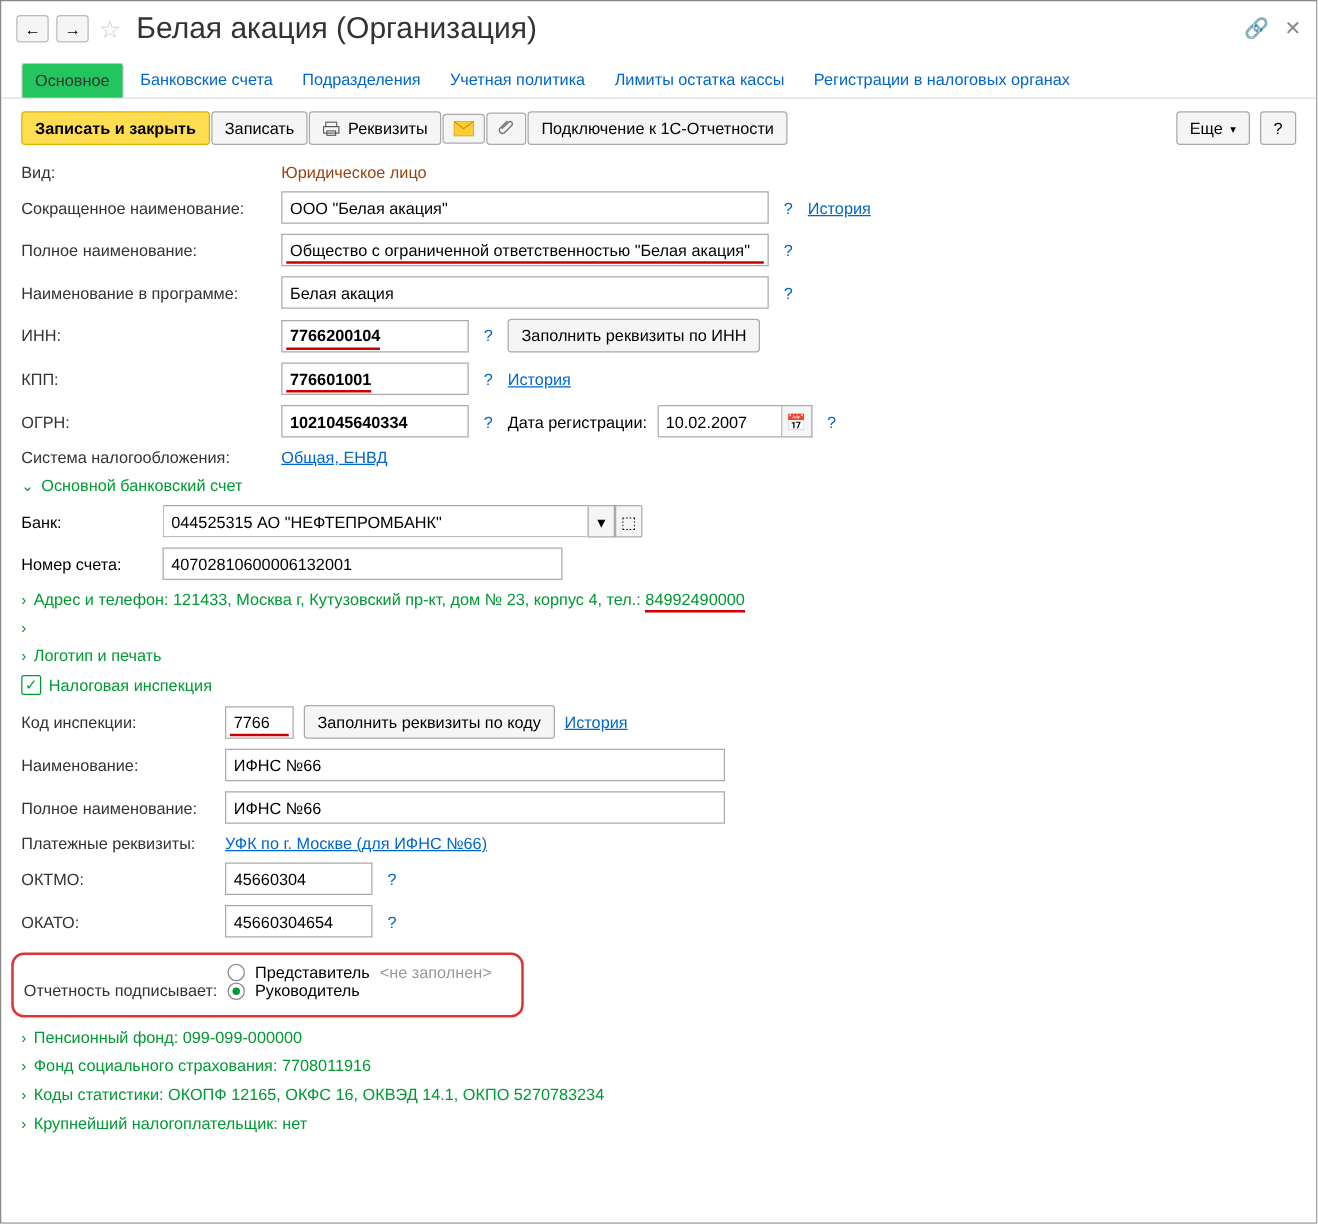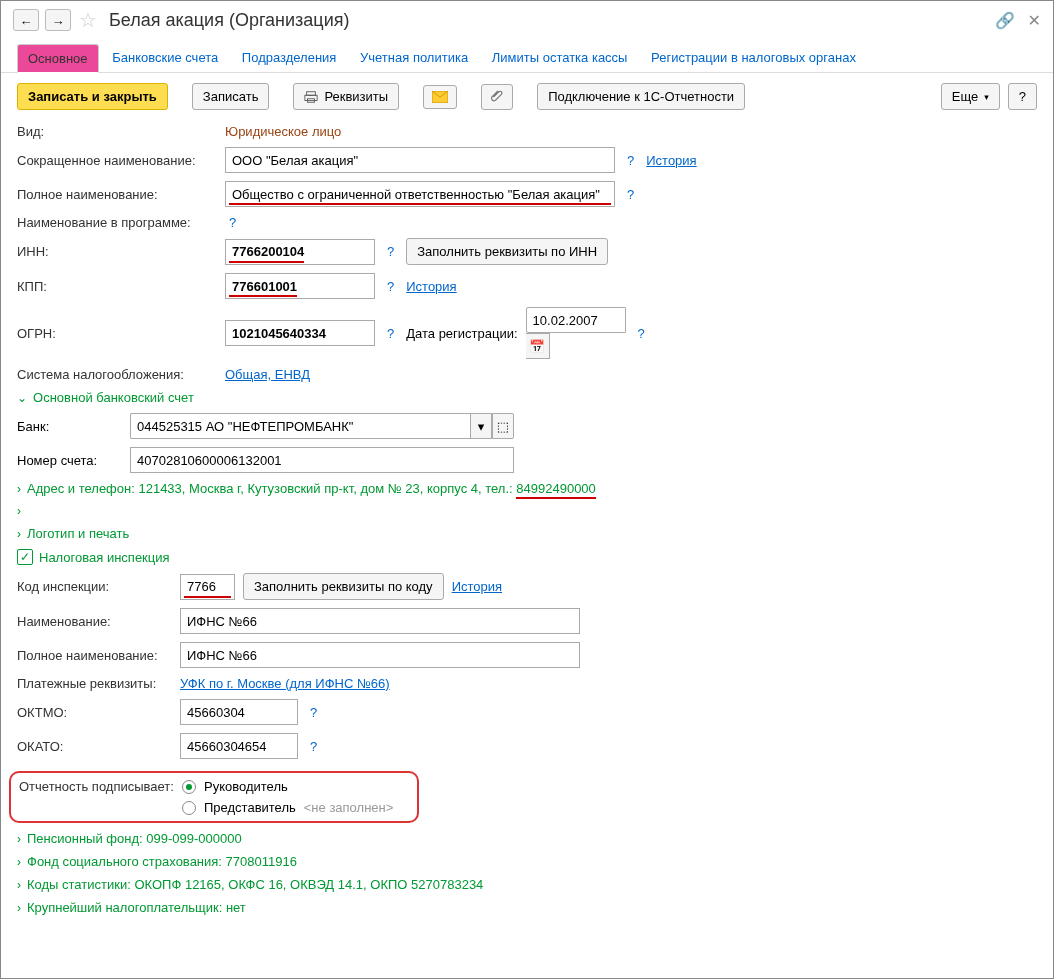--- a/index.html
+++ b/index.html
@@ -1,27 +1,27 @@
 <!DOCTYPE html>
 <html><head>
 <meta charset="utf-8">
 <style>
 * { box-sizing: border-box; margin: 0; padding: 0; font-family: Arial, sans-serif; font-size: 13px; }
 body { background: #fff; padding: 0; }
 .window { border: 1px solid #888; width: 1054px; height: 979px; background: #fff; position: relative; }
 .header { display: flex; align-items: center; padding: 8px 12px; gap: 6px; }
 .nav-btn { width: 26px; height: 22px; border: 1px solid #bbb; background: #f5f5f5; border-radius: 3px; display: flex; align-items: center; justify-content: center; cursor: pointer; }
 .star-icon { width: 22px; height: 22px; display: flex; align-items: center; justify-content: center; color: #ccc; font-size: 20px; }
-.title { font-size: 18px; color: #333; margin-left: 4px; }
+.title { font-size: 24px; color: #333; margin-left: 4px; }
 .header-right { margin-left: auto; display: flex; gap: 12px; align-items: center; }
 .link-icon, .close-icon { color: #888; cursor: pointer; font-size: 16px; }
 .tabs-row { padding: 4px 16px 0; border-bottom: 1px solid #ddd; }
 .tab { display: inline-block; padding: 6px 10px; cursor: pointer; color: #0066cc; }
-.tab.active { background: #ec4899; border: 1px solid #ccc; border-bottom: 1px solid #fff; border-radius: 3px 3px 0 0; color: #333; position: relative; top: 1px; }
-.toolbar { padding: 10px 16px; display: flex; gap: 24px; align-items: center; }
+.tab.active { background: #22c55e; border: 1px solid #ccc; border-bottom: 1px solid #fff; border-radius: 3px 3px 0 0; color: #333; position: relative; top: 1px; }
+.toolbar { padding: 10px 16px; display: flex; gap: 1px; align-items: center; }
 .btn { padding: 5px 10px; border: 1px solid #aaa; border-radius: 3px; background: #f5f5f5; cursor: pointer; display: inline-flex; align-items: center; gap: 6px; white-space: nowrap; }
 .btn-yellow { background: #ffdd50; border-color: #d8b400; font-weight: bold; }
 .btn-icon-only { padding: 5px 8px; }
 .toolbar-right { margin-left: auto; display: flex; gap: 8px; justify-content: flex-end; }
 .form { padding: 4px 16px 16px; }
 .row { display: flex; align-items: center; margin-bottom: 8px; gap: 8px; }
 .label { width: 200px; color: #333; }
 .value-brown { color: #994411; }
 input[type="text"] { border: 1px solid #aaa; padding: 4px 6px; height: 26px; }
 .w390 { width: 390px; }
@@ -32,21 +32,21 @@
 .link-green { color: #009933; cursor: pointer; text-align: center; }
 .help { color: #0066cc; cursor: pointer; padding: 0 4px; }
 .underline-red { border-bottom: 2px solid #cc0000; padding-bottom: 1px; }
 .expand-row { display: flex; align-items: center; gap: 6px; margin-bottom: 8px; cursor: pointer; }
 .chevron { color: #009933; font-size: 12px; }
 .chevron.down { }
 .input-dropdown { display: flex; }
 .input-dropdown input { border-right: none; border-radius: 2px 0 0 2px; }
 .dd-btn { border: 1px solid #aaa; background: #f5f5f5; width: 22px; height: 26px; display: flex; align-items: center; justify-content: center; cursor: pointer; font-size: 10px; }
 .dd-btn:last-child { border-radius: 0 2px 2px 0; }
-.date-input { display: flex; flex-direction: column; }
+.date-input { display: flex; }
 .date-input input { border-radius: 2px 0 0 2px; }
 .cal-btn { border: 1px solid #aaa; border-left: none; background: #f5f5f5; width: 24px; height: 26px; display: flex; align-items: center; justify-content: center; cursor: pointer; }
 .checkbox-row { display: flex; align-items: center; gap: 8px; margin-bottom: 8px; }
 .checkbox-green { width: 16px; height: 16px; border: 1px solid #009933; border-radius: 2px; display: flex; align-items: center; justify-content: center; color: #009933; font-size: 12px; }
 .radio { width: 14px; height: 14px; border: 1px solid #888; border-radius: 50%; display: inline-flex; align-items: center; justify-content: center; }
 .radio.checked::after { content: ''; width: 6px; height: 6px; background: #009933; border-radius: 50%; }
 .red-box { border: 2px solid #dd3333; border-radius: 10px; padding: 6px 8px; margin: 4px 0 8px -8px; display: inline-block; min-width: 410px; }
 .gray-text { color: #999; }
 .sublabel { width: 155px; color: #333; }
 .bank-label { width: 105px; }
@@ -132,20 +132,21 @@
     <div class="row">
       <span class="label">Полное наименование:</span>
       <div style="position:relative">
         <input type="text" class="w390" value="Общество с ограниченной ответственностью &quot;Белая акация&quot;" style="">
         <div style="position:absolute;left:4px;right:4px;bottom:2px;border-bottom:2px solid #cc0000"></div>
       </div>
       <span class="help">?</span>
     </div>
     <div class="row">
       <span class="label">Наименование в программе:</span>
+      <input type="text" class="w390" value="Белая акация" style="">
       <span class="help">?</span>
     </div>
     <div class="row">
       <span class="label">ИНН:</span>
       <div style="position:relative">
         <input type="text" class="w170" value="7766200104" style="">
         <div style="position:absolute;left:4px;width:75px;bottom:2px;border-bottom:2px solid #cc0000"></div>
       </div>
       <span class="help">?</span>
       <button class="btn">Заполнить реквизиты по ИНН</button>
@@ -188,21 +189,21 @@
         <div class="dd-btn">
             <span>▾</span>
           </div>
         <div class="dd-btn">
             <span>⬚</span>
           </div>
       </div>
     </div>
     <div class="row">
       <span class="bank-label">Номер счета:</span>
-      <input type="text" style="width: 384px;" value="40702810600006132001">
+      <input type="text" style="width: 320px;" value="40702810600006132001">
     </div>
 
     <div class="expand-row">
       <span class="chevron">›</span>
       <span class="link-green">
         <span>Адрес и телефон: </span><span>121433, Москва г, Кутузовский пр-кт, дом № 23, корпус 4, тел.: </span><span class="underline-red">84992490000</span>
       </span>
     </div>
 
     <div class="expand-row">
@@ -245,31 +246,31 @@
       <input type="text" class="w130" value="45660304" style="">
       <span class="help">?</span>
     </div>
     <div class="row">
       <span class="sublabel">ОКАТО:</span>
       <input type="text" class="w130" value="45660304654" style="">
       <span class="help">?</span>
     </div>
 
     <div class="red-box">
-      <div class="row" style="margin-bottom:6px">
-        <span class="sublabel">Отчетность подписывает:</span>
-        <span class="radio checked"></span>
-        <span>Руководитель</span>
-      </div>
       <div class="row" style="margin-bottom:0">
         <span class="sublabel"></span>
         <span class="radio"></span>
         <span>Представитель</span>
         <span class="gray-text">&lt;не заполнен&gt;</span>
       </div>
+      <div class="row" style="margin-bottom:6px">
+        <span class="sublabel">Отчетность подписывает:</span>
+        <span class="radio checked"></span>
+        <span>Руководитель</span>
+      </div>
     </div>
 
     <div class="expand-row">
       <span class="chevron">›</span>
       <span class="link-green">Пенсионный фонд: 099-099-000000</span>
     </div>
     <div class="expand-row">
       <span class="chevron">›</span>
       <span class="link-green">Фонд социального страхования: 7708011916</span>
     </div>

